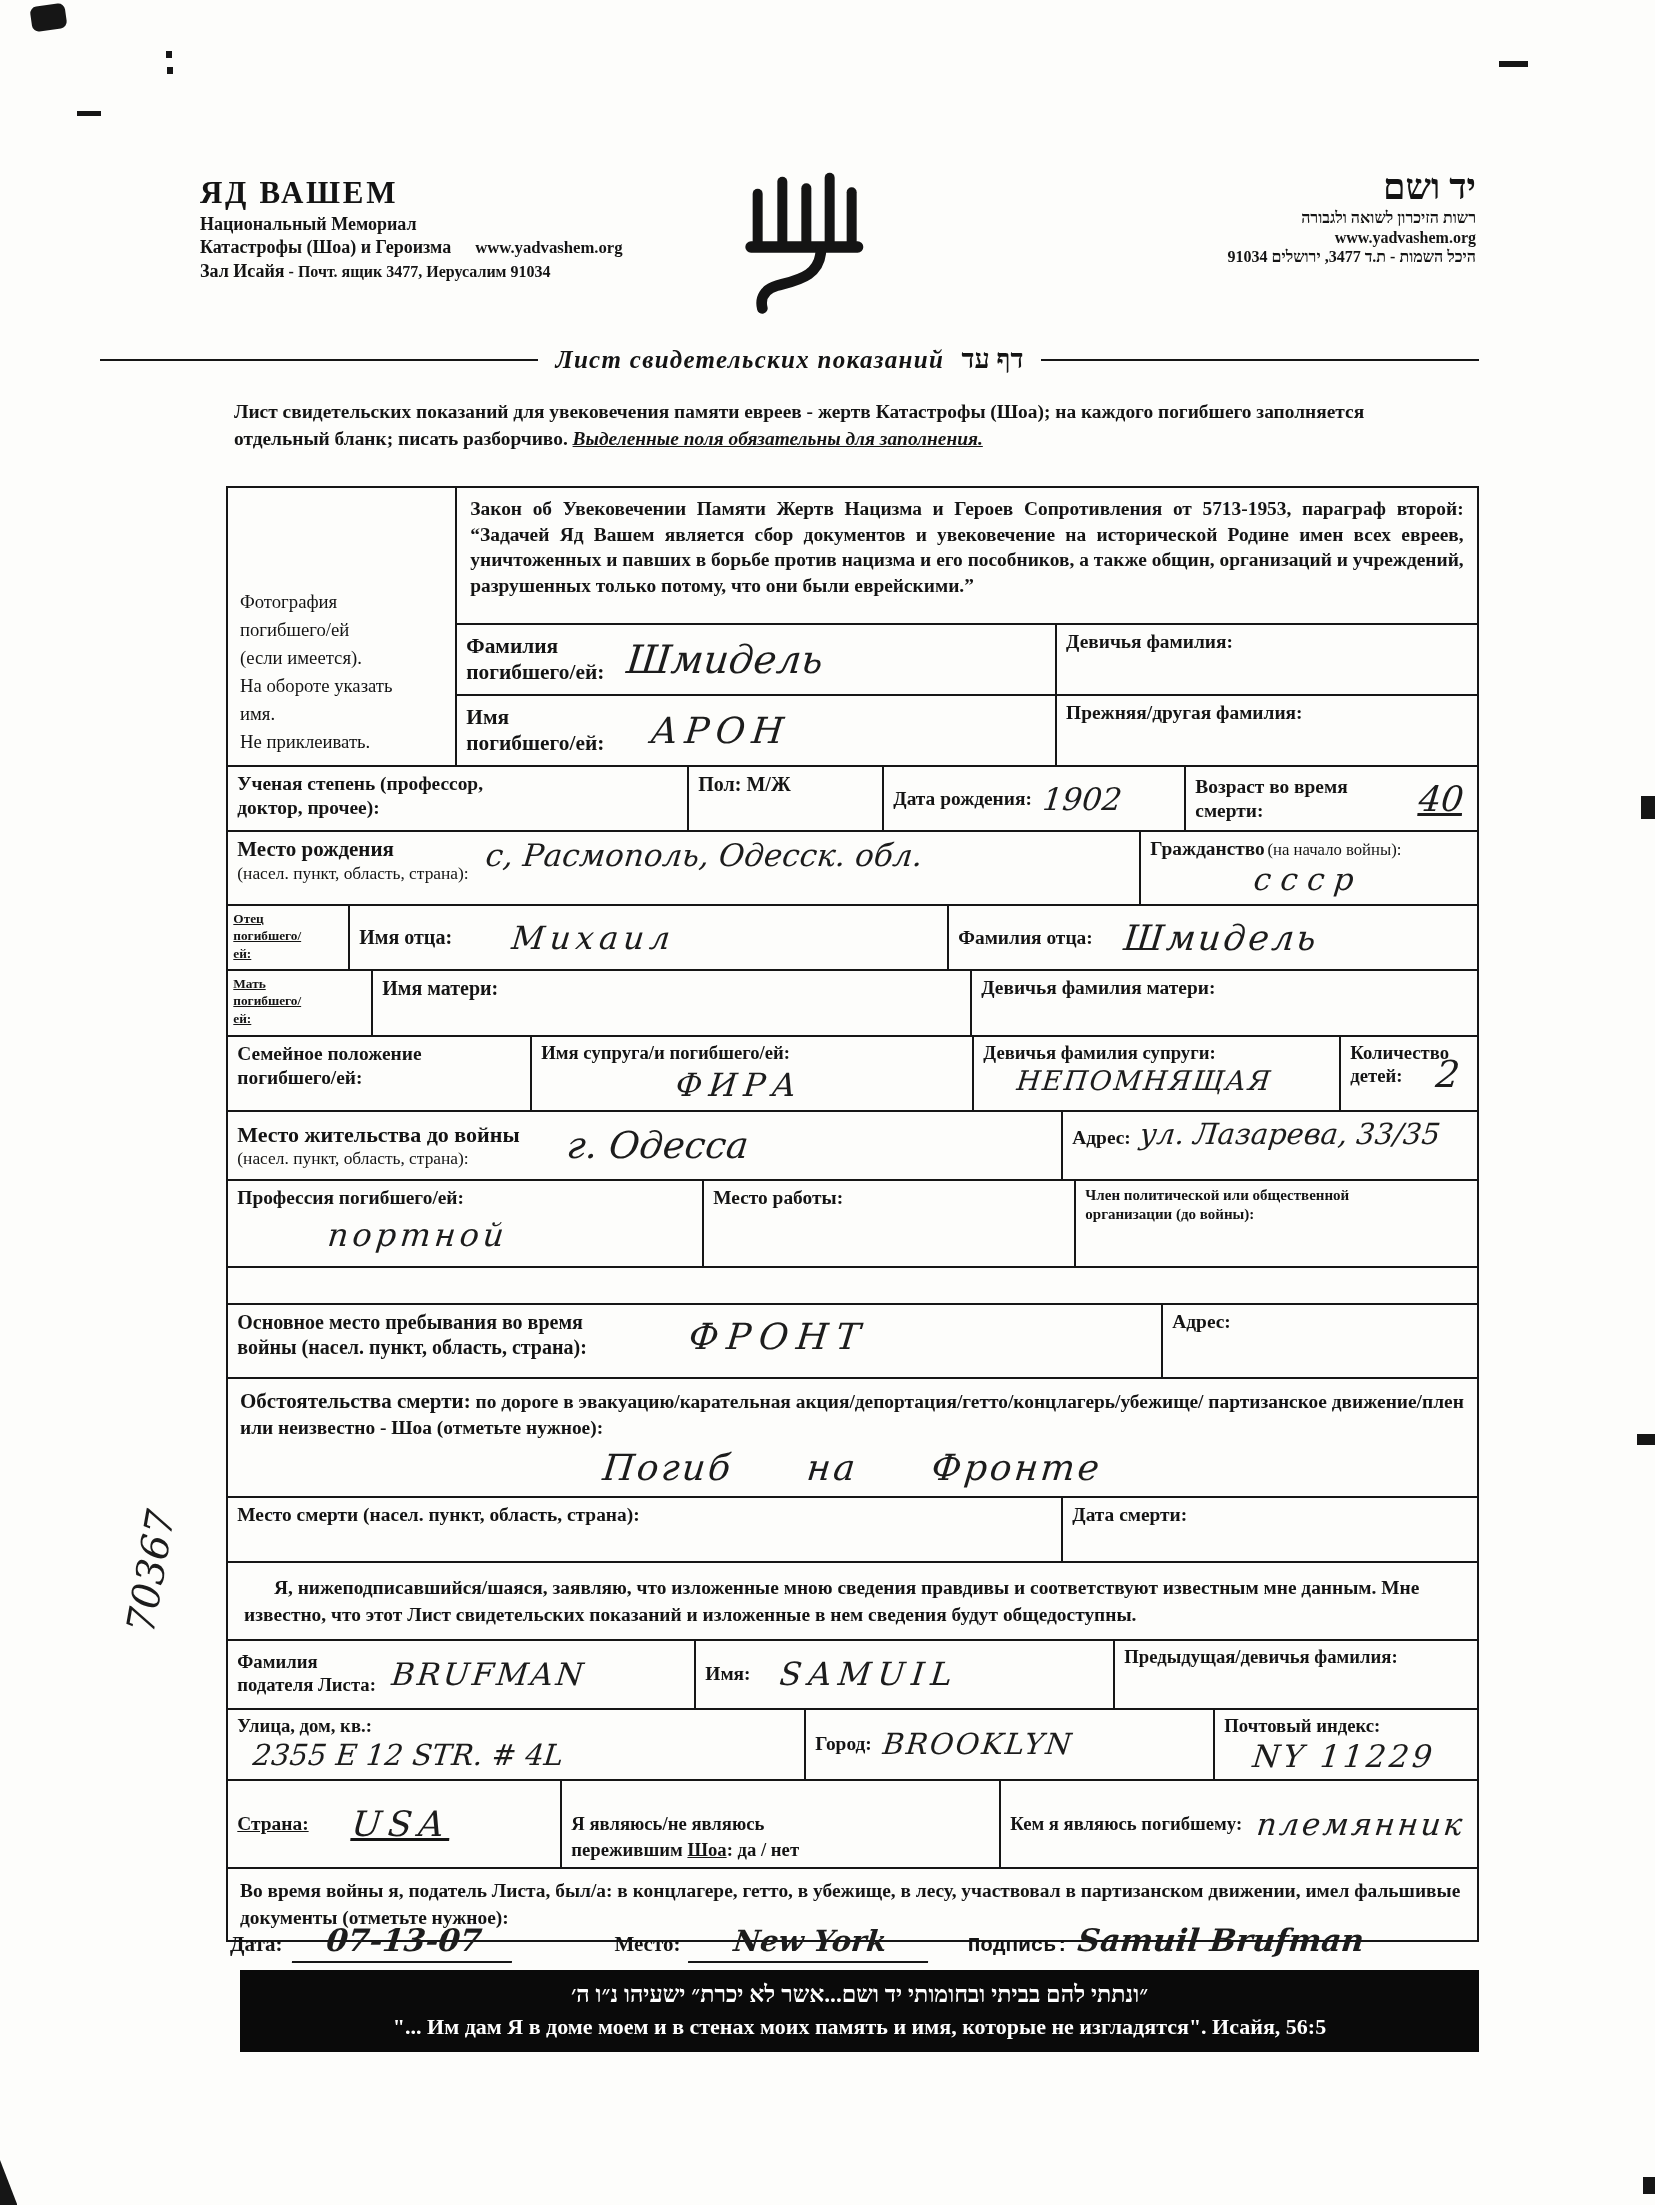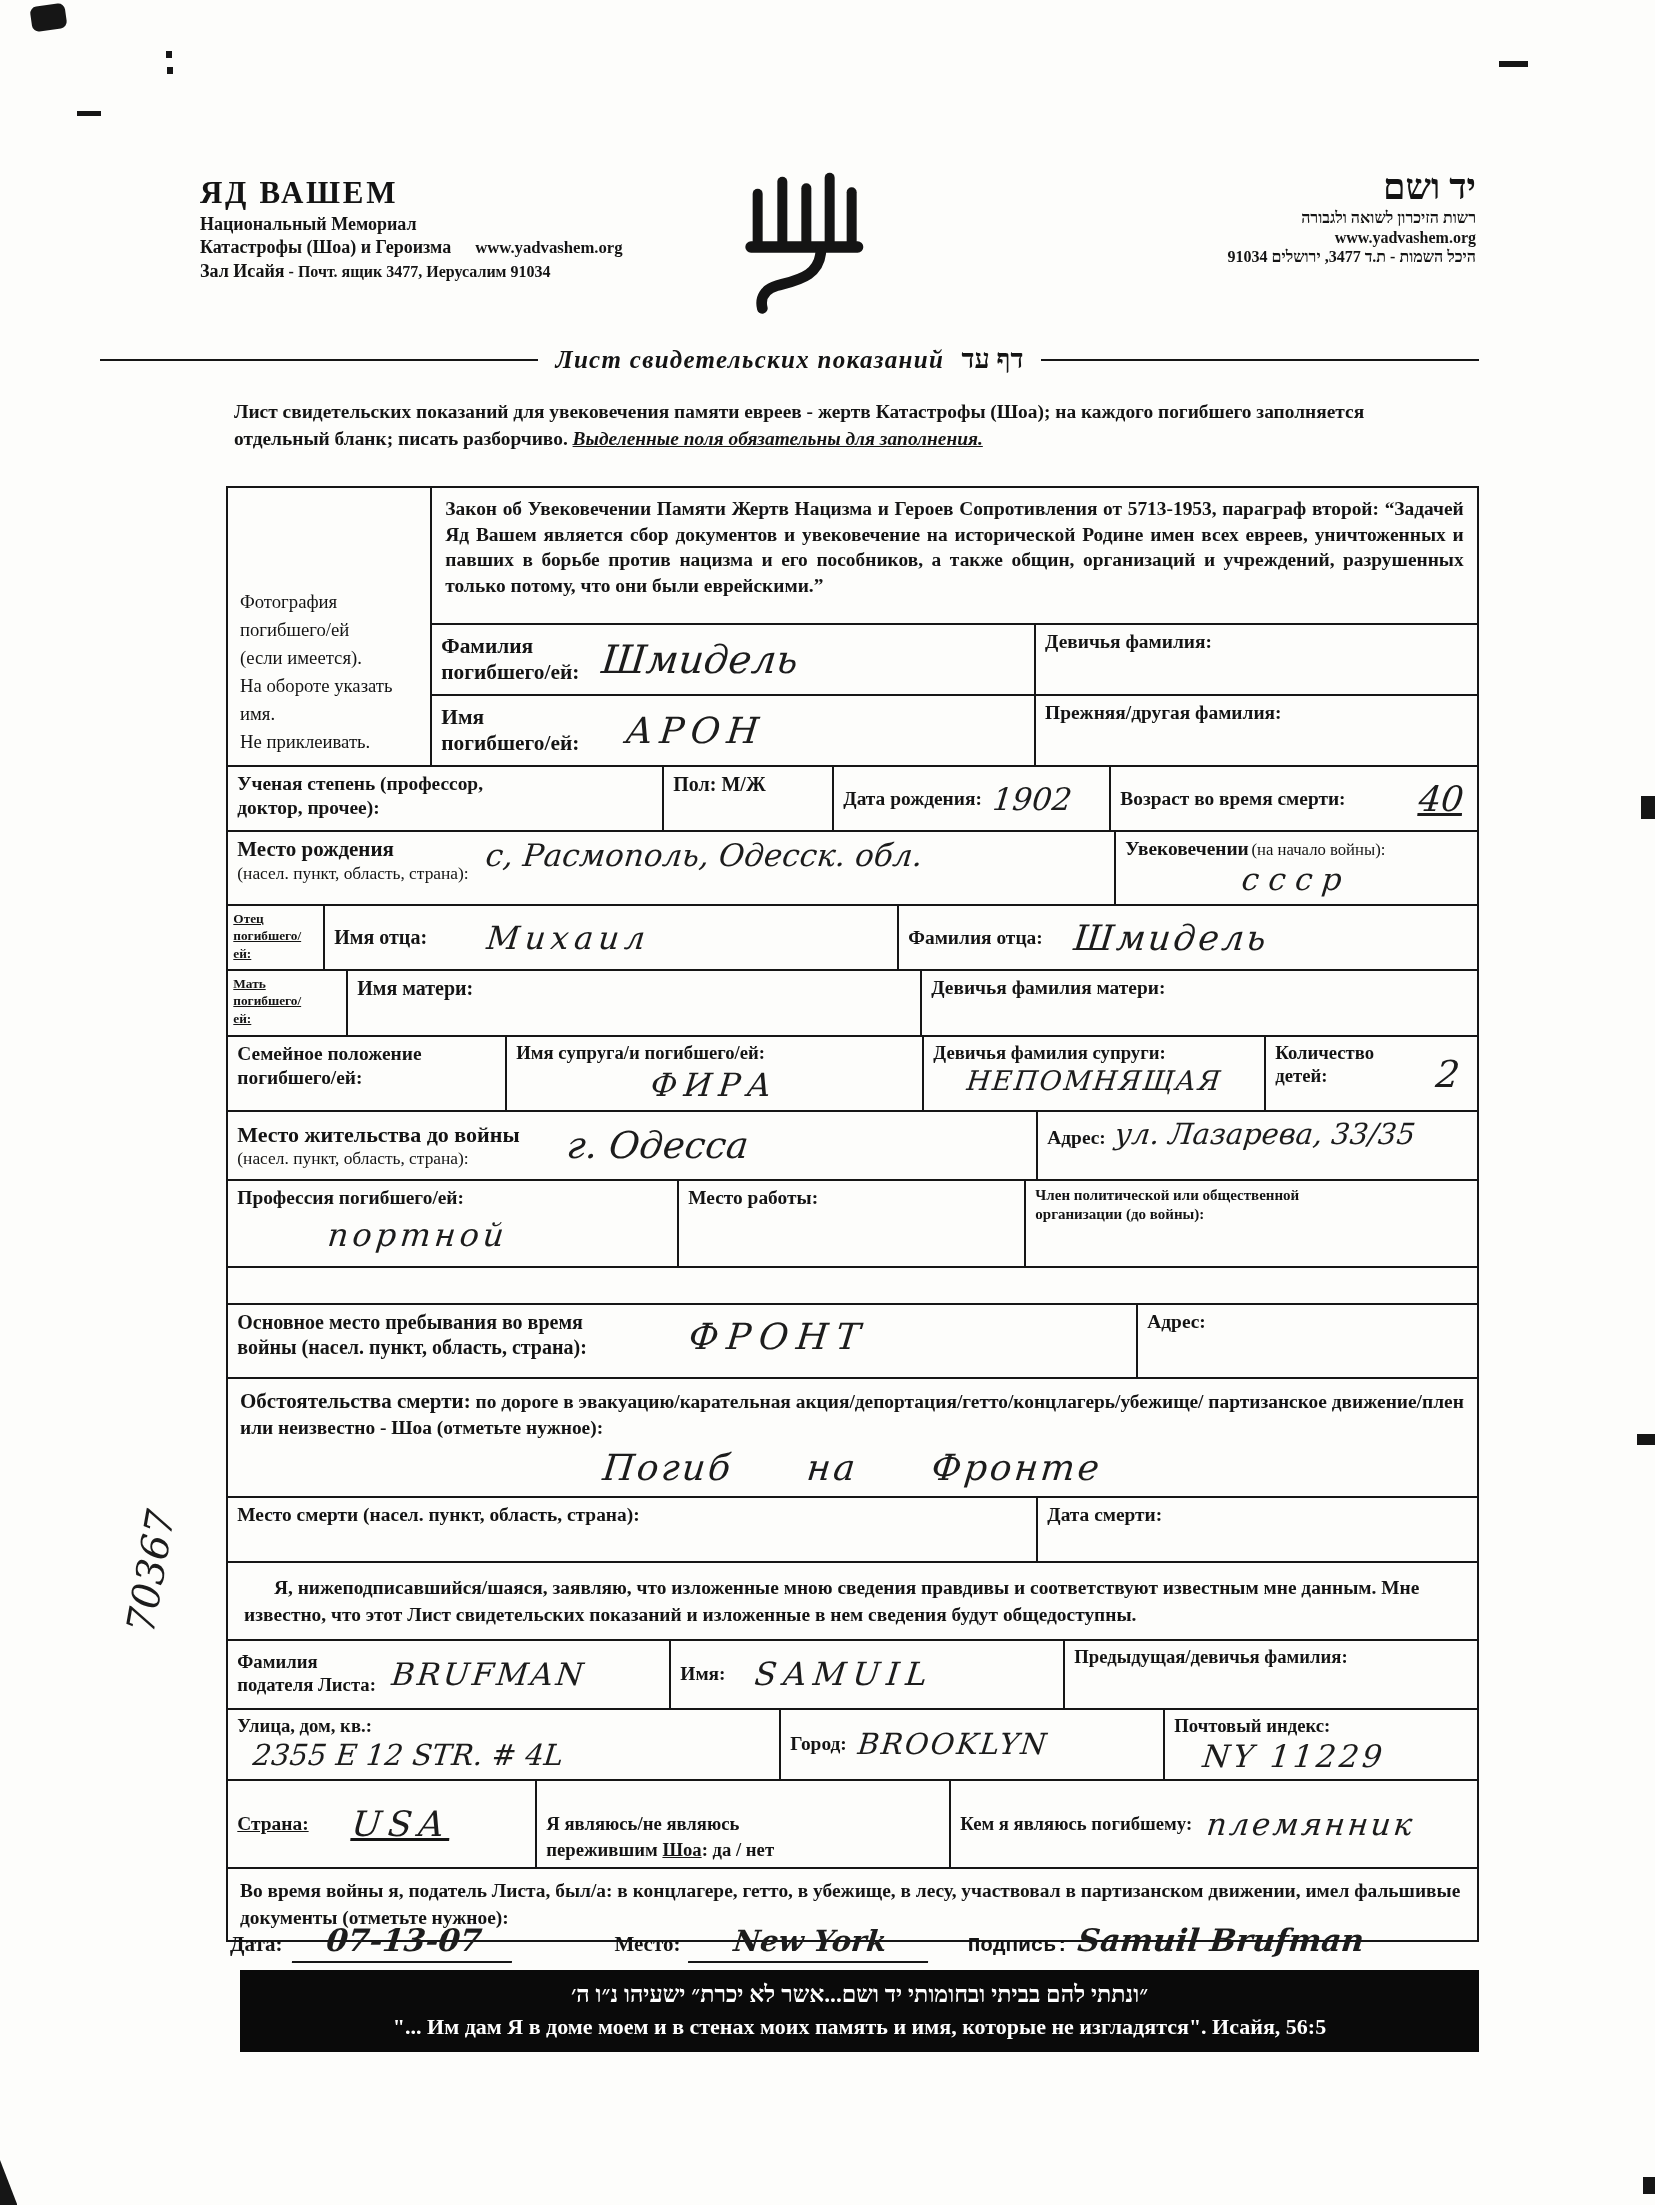--- a/index.html
+++ b/index.html
@@ -41,21 +41,21 @@
   .title-line { flex:1; height:2px; background:#161616; }
   .title-ru { font-style:italic; font-weight:bold; font-size:25px; letter-spacing:1.3px; white-space:nowrap; }
   .title-he { font-weight:bold; font-size:27px; white-space:nowrap; }
   
   .intro { position:absolute; left:234px; top:398px; width:1176px; font-size:19.4px; font-weight:bold; line-height:1.4; }
   .intro-em { font-style:italic; text-decoration:underline; }
   
   .ftable { position:absolute; left:226px; top:486px; width:1253px; border:2px solid #161616; }
   .row { display:flex; }
   .col { display:flex; flex-direction:column; }
-  .bl { border-left:2px solid #161616; }
+  .bl { border-left:2px solid #161616;margin-left:25px; }
   .bt { border-top:2px solid #161616; }
   .cell { padding:5.3px 9.3px; position:relative; }
   .vcenter { display:flex; align-items:center; }
   .underl { text-decoration: underline; }
   
   .footer { position:absolute; left:230px; top:1922px; width:1368px; display:flex; align-items:baseline; font-size:21px; font-weight:bold; }
   .fval { border-bottom:2px solid #161616; padding:0 14.7px 2.7px; }
   
   .banner { position:absolute; left:240px; top:1970px; width:1239px; background:#0a0a0a; color:#ffffff; text-align:center; padding:10.7px 16px 12px; }
   .banner-he { font-size:23.4px; font-weight:bold; direction:rtl; }
@@ -192,21 +192,21 @@
 
     <div class="row bt">
       <div class="cell" style="width:886px; flex:none; min-height:72px;">
         <span style="display:inline-block; vertical-align:top;">
           <span class="lbl" style="font-size:21px; display:block;">Место рождения</span>
           <span class="sub" style="display:block;">(насел. пункт, область, страна):</span>
         </span>
         <span class="hw" style="font-size:31px; margin-left:14.7px; vertical-align:top;">с, Расмополь, Одесск. обл.</span>
       </div>
       <div class="cell bl" style="flex:1;">
-        <span class="lbl">Увековечении</span>
+        <span class="lbl">Гражданство</span>
         <span class="sub" style="font-size:16.7px;">(на начало войны):</span>
         <div style="text-align:center;">
           <span class="hw" style="font-size:31px; letter-spacing:9.3px;">ссср</span>
         </div>
       </div>
     </div>
 
     <div class="row bt">
       <div class="cell" style="width:95px; flex:none; min-height:63px; padding:4px 5.3px;">
         <span class="small-lbl pre underl">Отец

